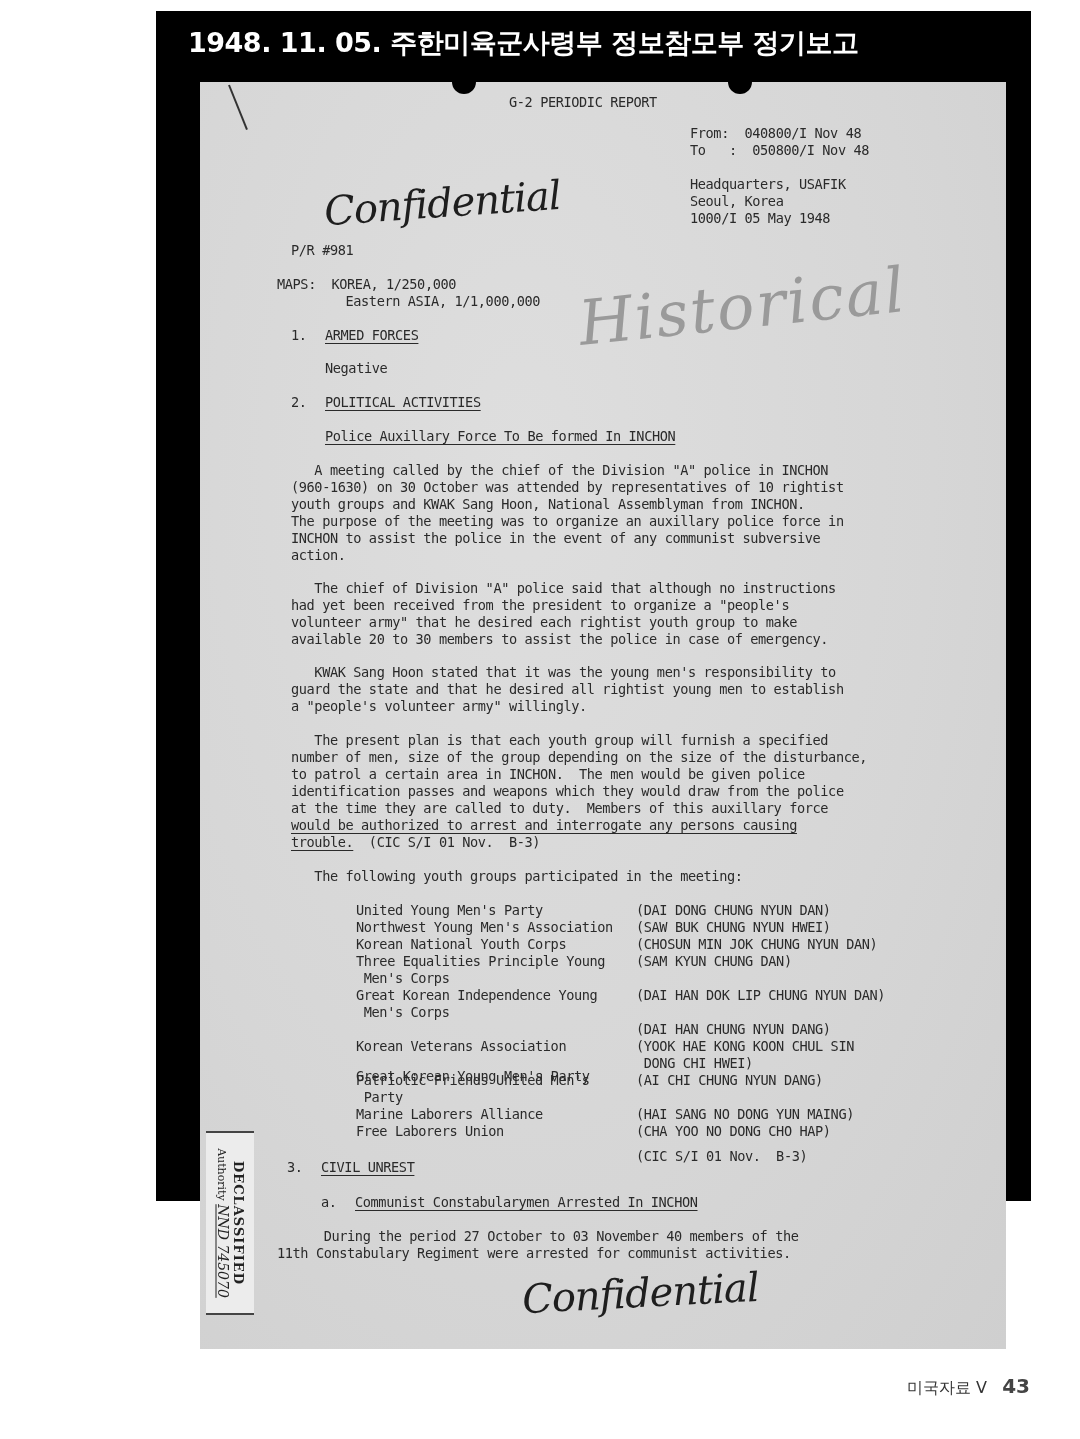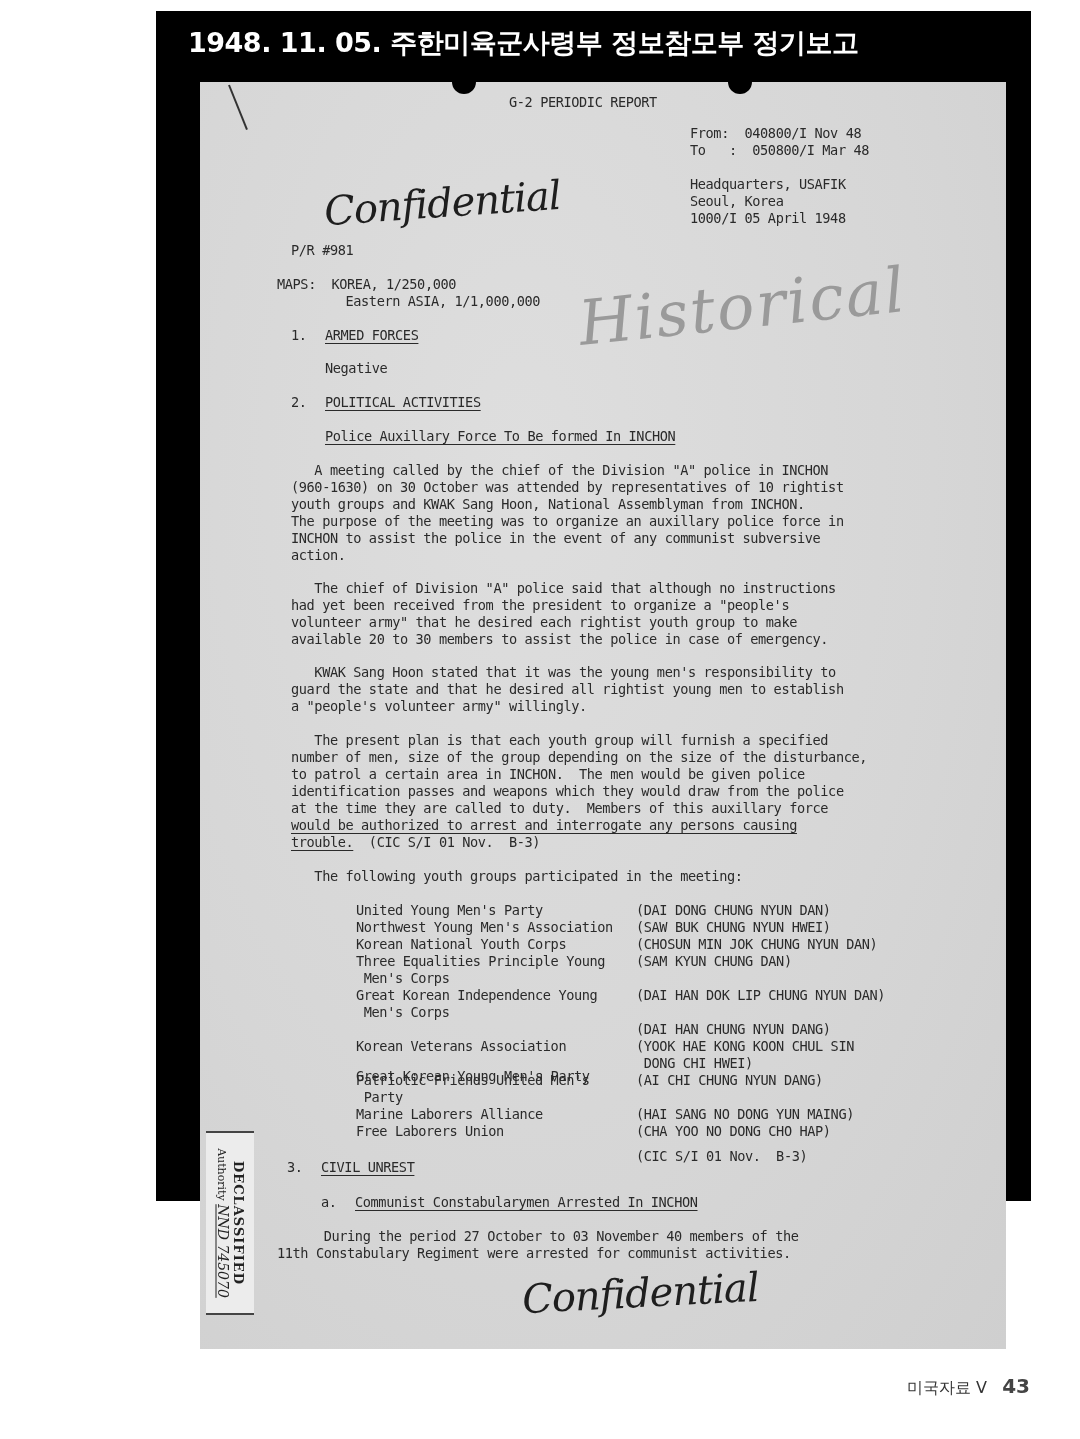--- a/index.html
+++ b/index.html
@@ -42,25 +42,25 @@
   <div class="frame-title">1948. 11. 05. 주한미육군사령부 정보참모부 정기보고</div>
 
   <div class="paper">
     <div class="punch a"></div>
     <div class="punch b"></div>
     <div class="scratch"></div>
 
     <div class="tw" style="left:309px; top:12px;">G-2 PERIODIC REPORT</div>
 
     <div class="tw" style="left:490px; top:43px;">From:  040800/I Nov 48</div>
-    <div class="tw" style="left:490px; top:60px;">To   :  050800/I Mar 48</div>
+    <div class="tw" style="left:490px; top:60px;">To   :  050800/I Nov 48</div>
 
     <div class="tw" style="left:490px; top:94px;">Headquarters, USAFIK</div>
     <div class="tw" style="left:490px; top:111px;">Seoul, Korea</div>
-    <div class="tw" style="left:490px; top:128px;">1000/I 05 April 1948</div>
+    <div class="tw" style="left:490px; top:128px;">1000/I 05 May 1948</div>
 
     <div class="hand conf1">Confidential</div>
     <div class="hand hist">Historical</div>
 
     <div class="tw" style="left:91px; top:160px;">P/R #981</div>
 
     <div class="tw" style="left:77px; top:194px;">MAPS:  KOREA, 1/250,000</div>
     <div class="tw" style="left:91px; top:211px;">       Eastern ASIA, 1/1,000,000</div>
 
     <div class="tw" style="left:91px; top:245px;">1.</div>

